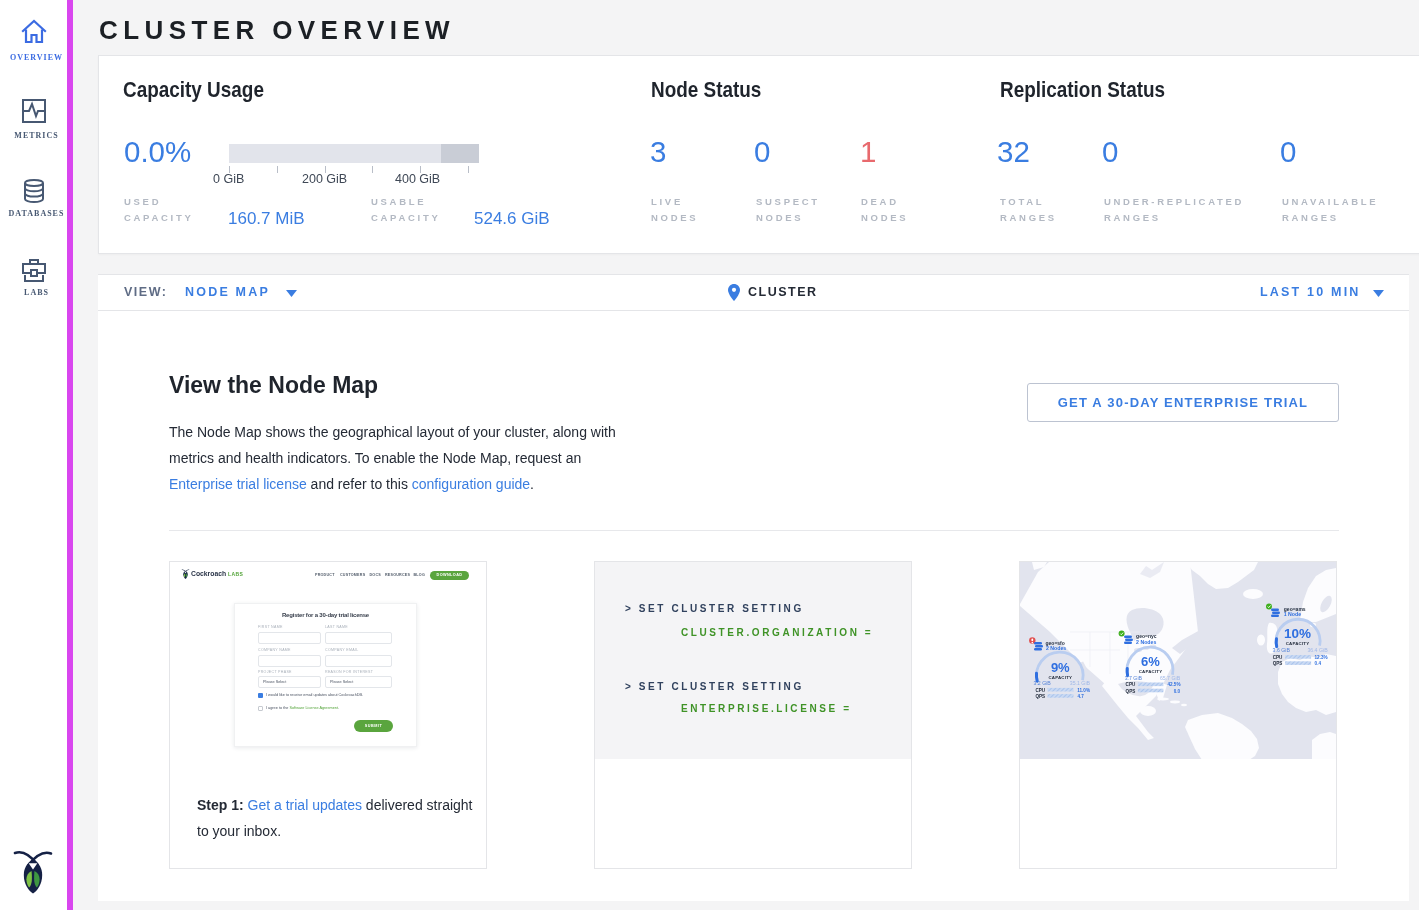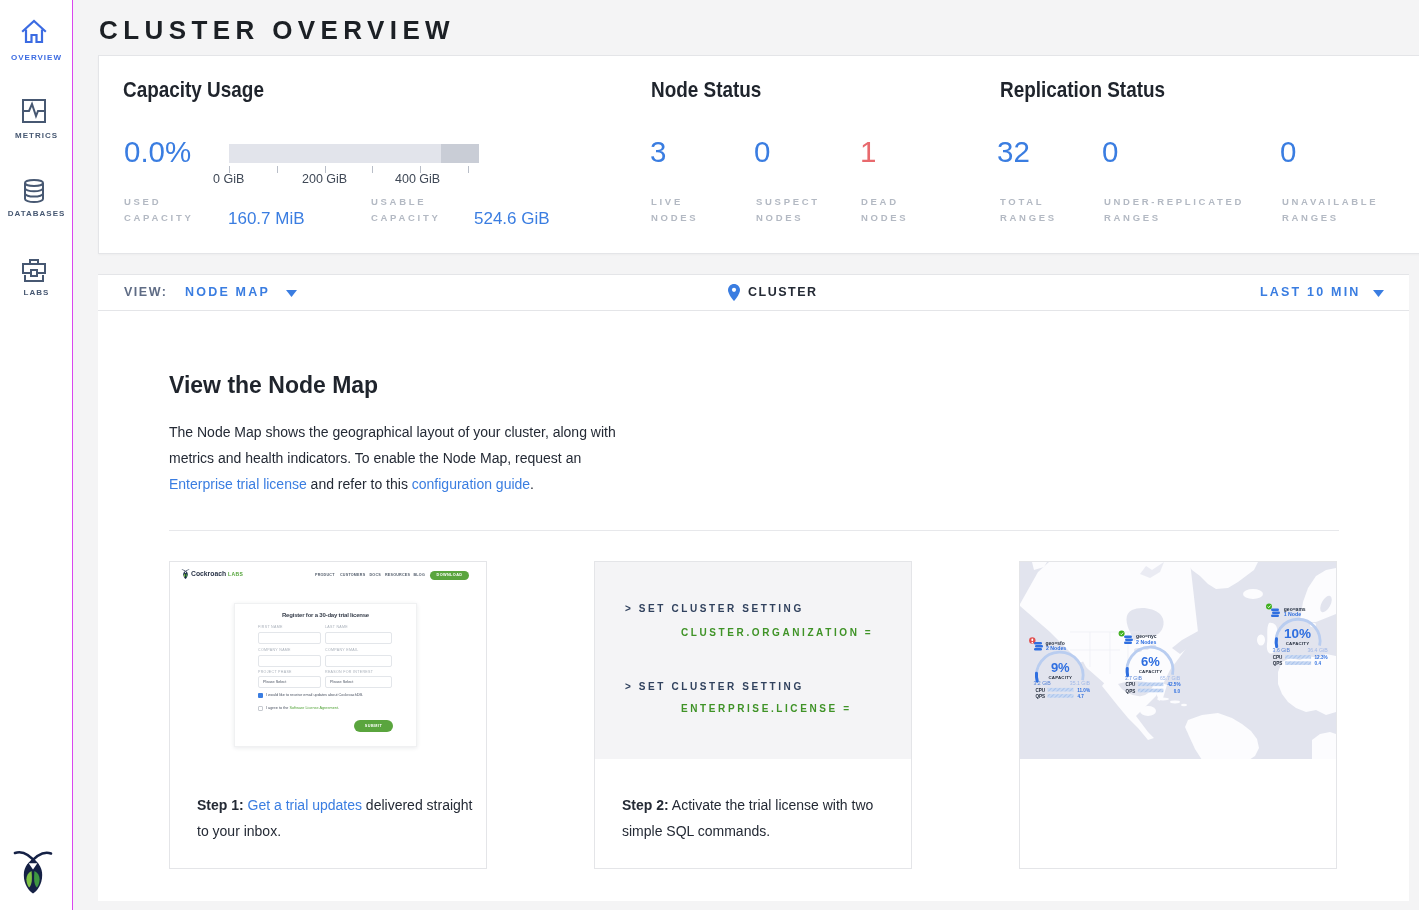--- a/index.html
+++ b/index.html
@@ -2,21 +2,21 @@
 <html><head>
 <meta charset="utf-8">
 <style>
 * { margin:0; padding:0; box-sizing:border-box; }
 html,body { width:1419px; height:910px; overflow:hidden; }
 body { font-family:"Liberation Sans", sans-serif; background:#f4f4f5; color:#242a35; }
 #page { position:relative; width:1419px; height:910px; }
 .abs { position:absolute; }
 
 
-#sidebar { position:absolute; left:0; top:0; width:73px; height:910px; background:#fff; border-right:1px solid #d946ef; }
+#sidebar { position:absolute; left:0; top:0; width:73px; height:910px; background:#fff; border-right:6px solid #d946ef;font-family:Liberation Serif, serif; }
 .navlab { position:absolute; width:73px; text-align:center; font-size:8px; font-weight:bold; letter-spacing:1px; color:#475872; }
 .navlab.active { color:#3b6be2; }
 
 
 #hdr { position:absolute; left:99px; top:15px; font-size:26px; font-weight:bold; letter-spacing:5.4px; color:#1c2025; }
 
 
 #card { position:absolute; left:98px; top:55px; width:1416px; height:199px; background:#fff; border:1px solid #e4e5e8; box-shadow:0 1px 2px rgba(0,0,0,0.03); }
 .sectitle { position:absolute; font-size:22px; font-weight:bold; color:#1f242c; transform:scaleX(0.86); transform-origin:0 0; }
 .bignum { position:absolute; font-size:29.5px; color:#3a7de1; }
@@ -151,20 +151,21 @@
     <span class="vtxt" style="left:650px;color:#242a35;">CLUSTER</span>
     <span class="vtxt" style="left:1162px;color:#3a7de1;letter-spacing:2.2px;">LAST 10 MIN</span>
     <svg class="abs" style="left:1275px;top:15px" width="11" height="7">
         <path d="M0 0 L11 0 L5.5 7 Z" fill="#3a7de1"></path>
       </svg>
   </div>
 
   <div id="panel">
     <h2>View the Node Map</h2>
     <div class="para">The Node Map shows the geographical layout of your cluster, along with<br>metrics and health indicators. To enable the Node Map, request an<br><a class="lnk" href="#">Enterprise trial license</a> and refer to this <a class="lnk" href="#">configuration guide</a>.</div>
+    <div id="trialbtn">GET A 30-DAY ENTERPRISE TRIAL</div>
     <div id="divider"></div>
 
     <div class="stepcard" style="left:71px;">
       <div class="stepimg" id="img1">
         <svg class="abs" style="left:11px;top:6px" width="9" height="12" viewBox="0 0 40 52">
           <path d="M2 7 C8 4 14 6 20 13 C26 6 32 4 38 7 C33 8 27 9 22 15 L18 15 C13 9 7 8 2 7 Z" fill="#1b2a47"></path>
           <path d="M20 11 C13 15 10 20 10 27 C10 36 15 44 20 48 C25 44 30 36 30 27 C30 20 27 15 20 11 Z" fill="#1b2a47"></path>
           <path d="M15.5 16 L24.5 16 L20 23 Z" fill="#fff"></path>
           <path d="M18 24 C14.8 25.5 12.8 28.5 12.8 32.5 C12.8 35.5 13.8 39 15.6 41 C17.2 39.5 18.4 36 18.4 32 Z" fill="#7fc245"></path>
           <path d="M22 24 C25.2 25.5 27.2 28.5 27.2 32.5 C27.2 35.5 26.2 39 24.4 41 C22.8 39.5 21.6 36 21.6 32 Z" fill="#3e9641"></path>
@@ -207,21 +208,20 @@
       <div class="stepcap"><b>Step 1:</b> <a class="lnk" href="#">Get a trial updates</a> delivered straight<br>to your inbox.</div>
     </div>
     <div class="stepcard" style="left:496px;">
       <div class="stepimg" id="img2">
         <div class="abs" style="left:0;top:0;width:316px;height:197px;background:#f4f4f6;"></div>
         <div class="code nav1" style="left:30px;top:41px;">&gt; SET CLUSTER SETTING</div>
         <div class="code grn" style="left:86px;top:65px;">CLUSTER.ORGANIZATION =</div>
         <div class="code nav1" style="left:30px;top:119px;">&gt; SET CLUSTER SETTING</div>
         <div class="code grn" style="left:86px;top:141px;">ENTERPRISE.LICENSE =</div>
       </div>
-      <div class="stepcap"><b>Step 2:</b> Activate the trial license with two<br>simple SQL commands.</div>
     </div>
     <div class="stepcard" style="left:921px;">
       <div class="stepimg" id="img3">
         <svg width="316" height="197" viewBox="0 0 316 197">
           <defs>
             <pattern id="hatch" width="3" height="3" patternUnits="userSpaceOnUse" patternTransform="rotate(45)">
               <rect width="3" height="3" fill="#c9d9f3"></rect>
               <line x1="0" y1="0" x2="0" y2="3" stroke="#9dbbea" stroke-width="1.4"></line>
             </pattern>
           </defs>

